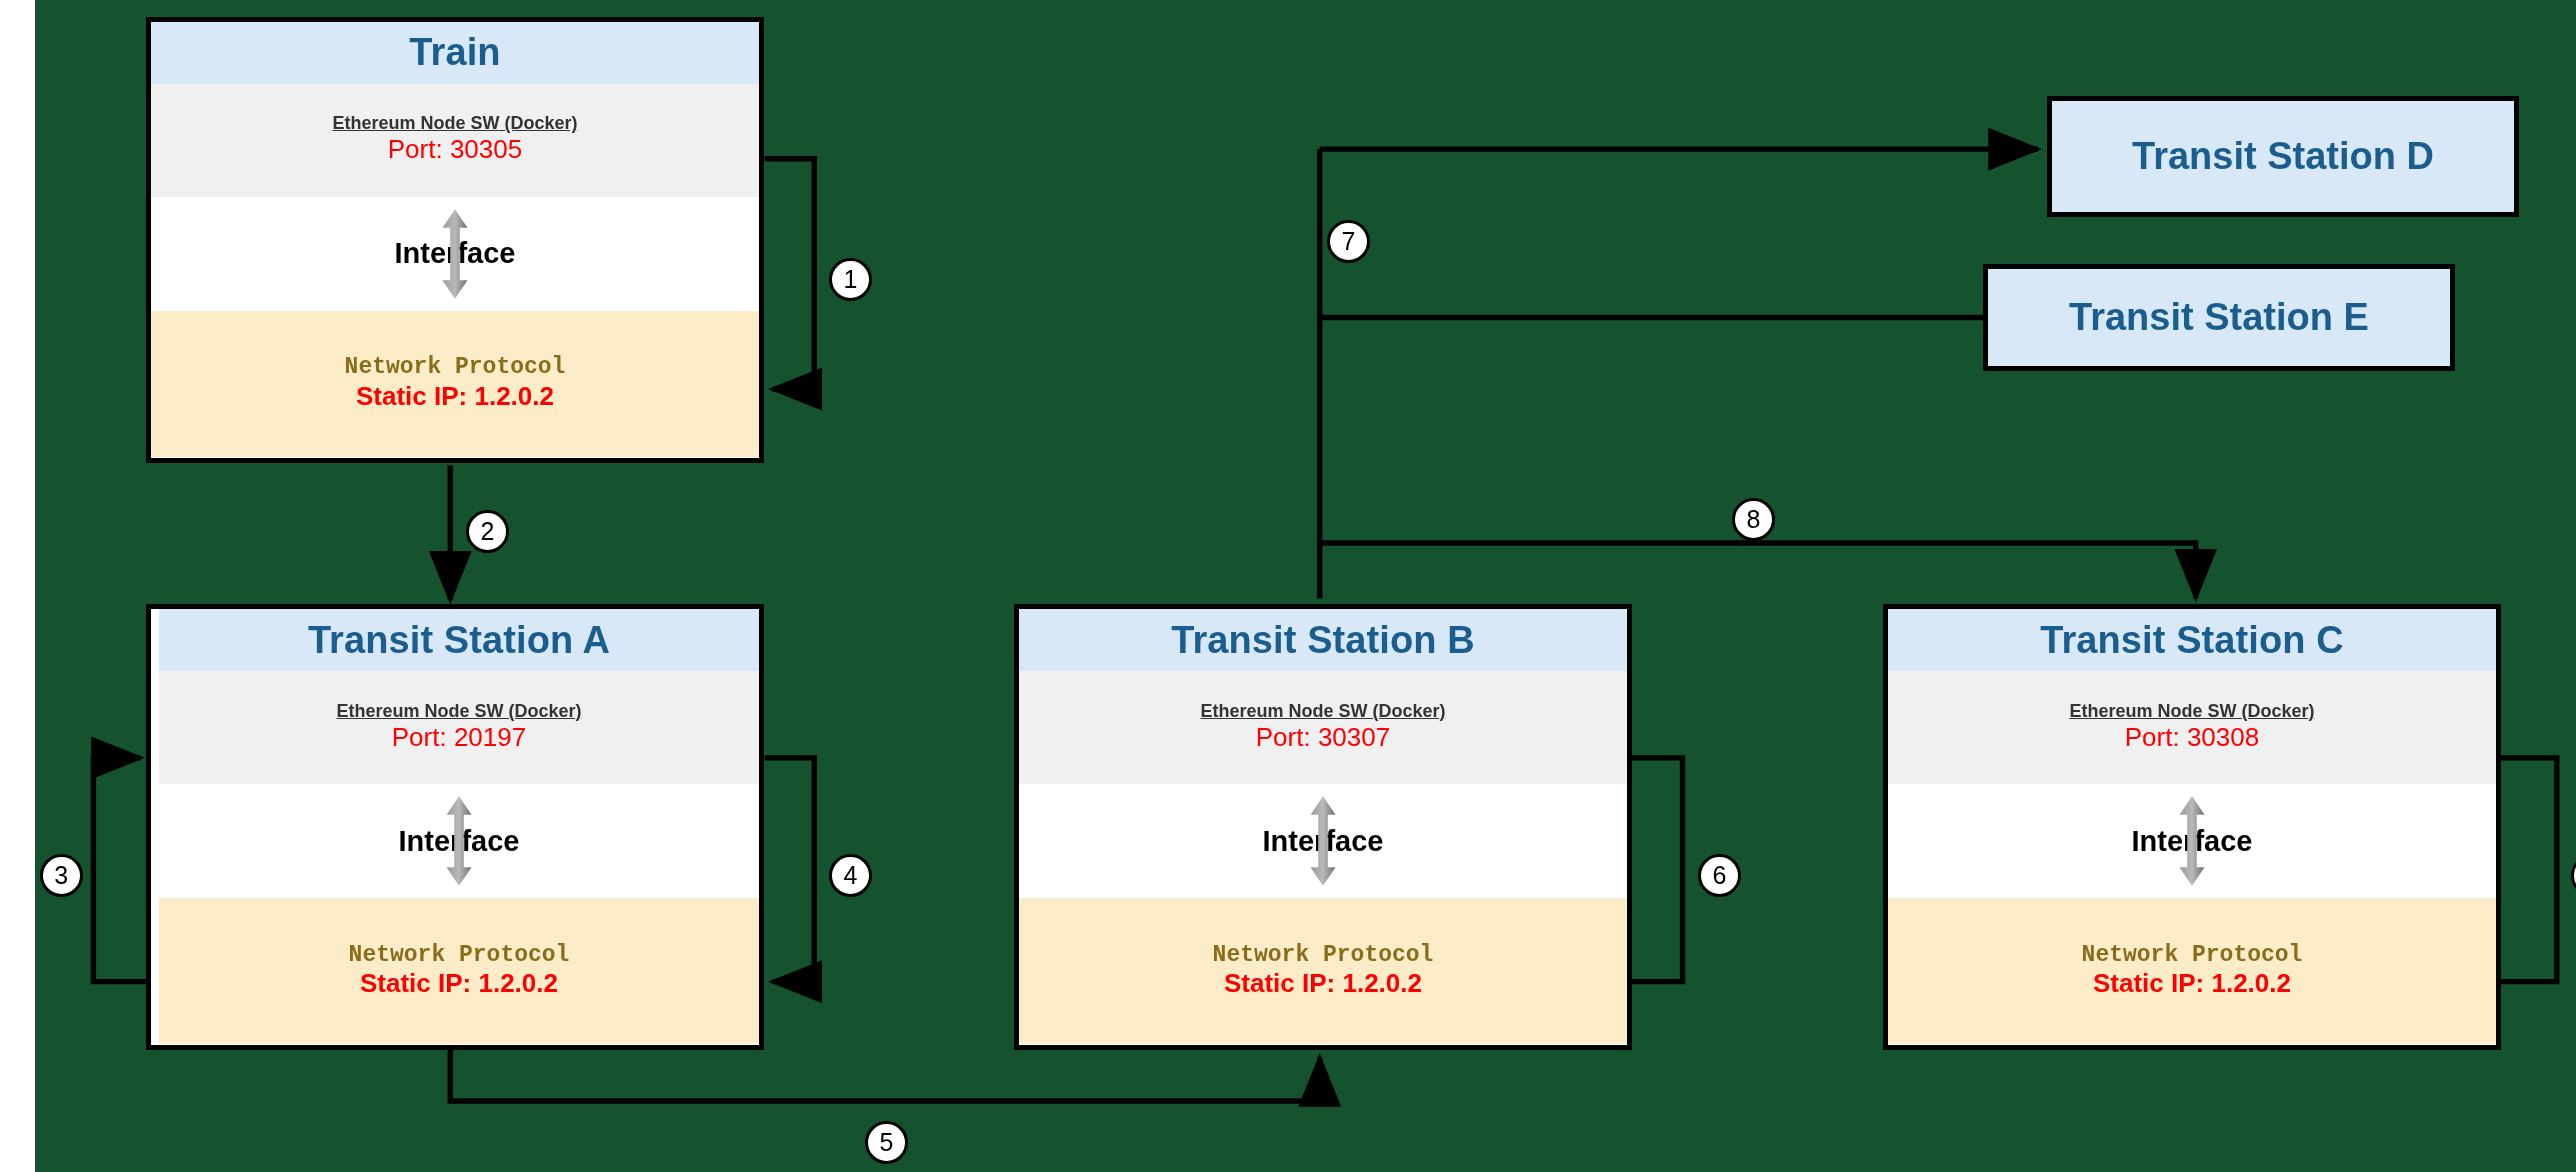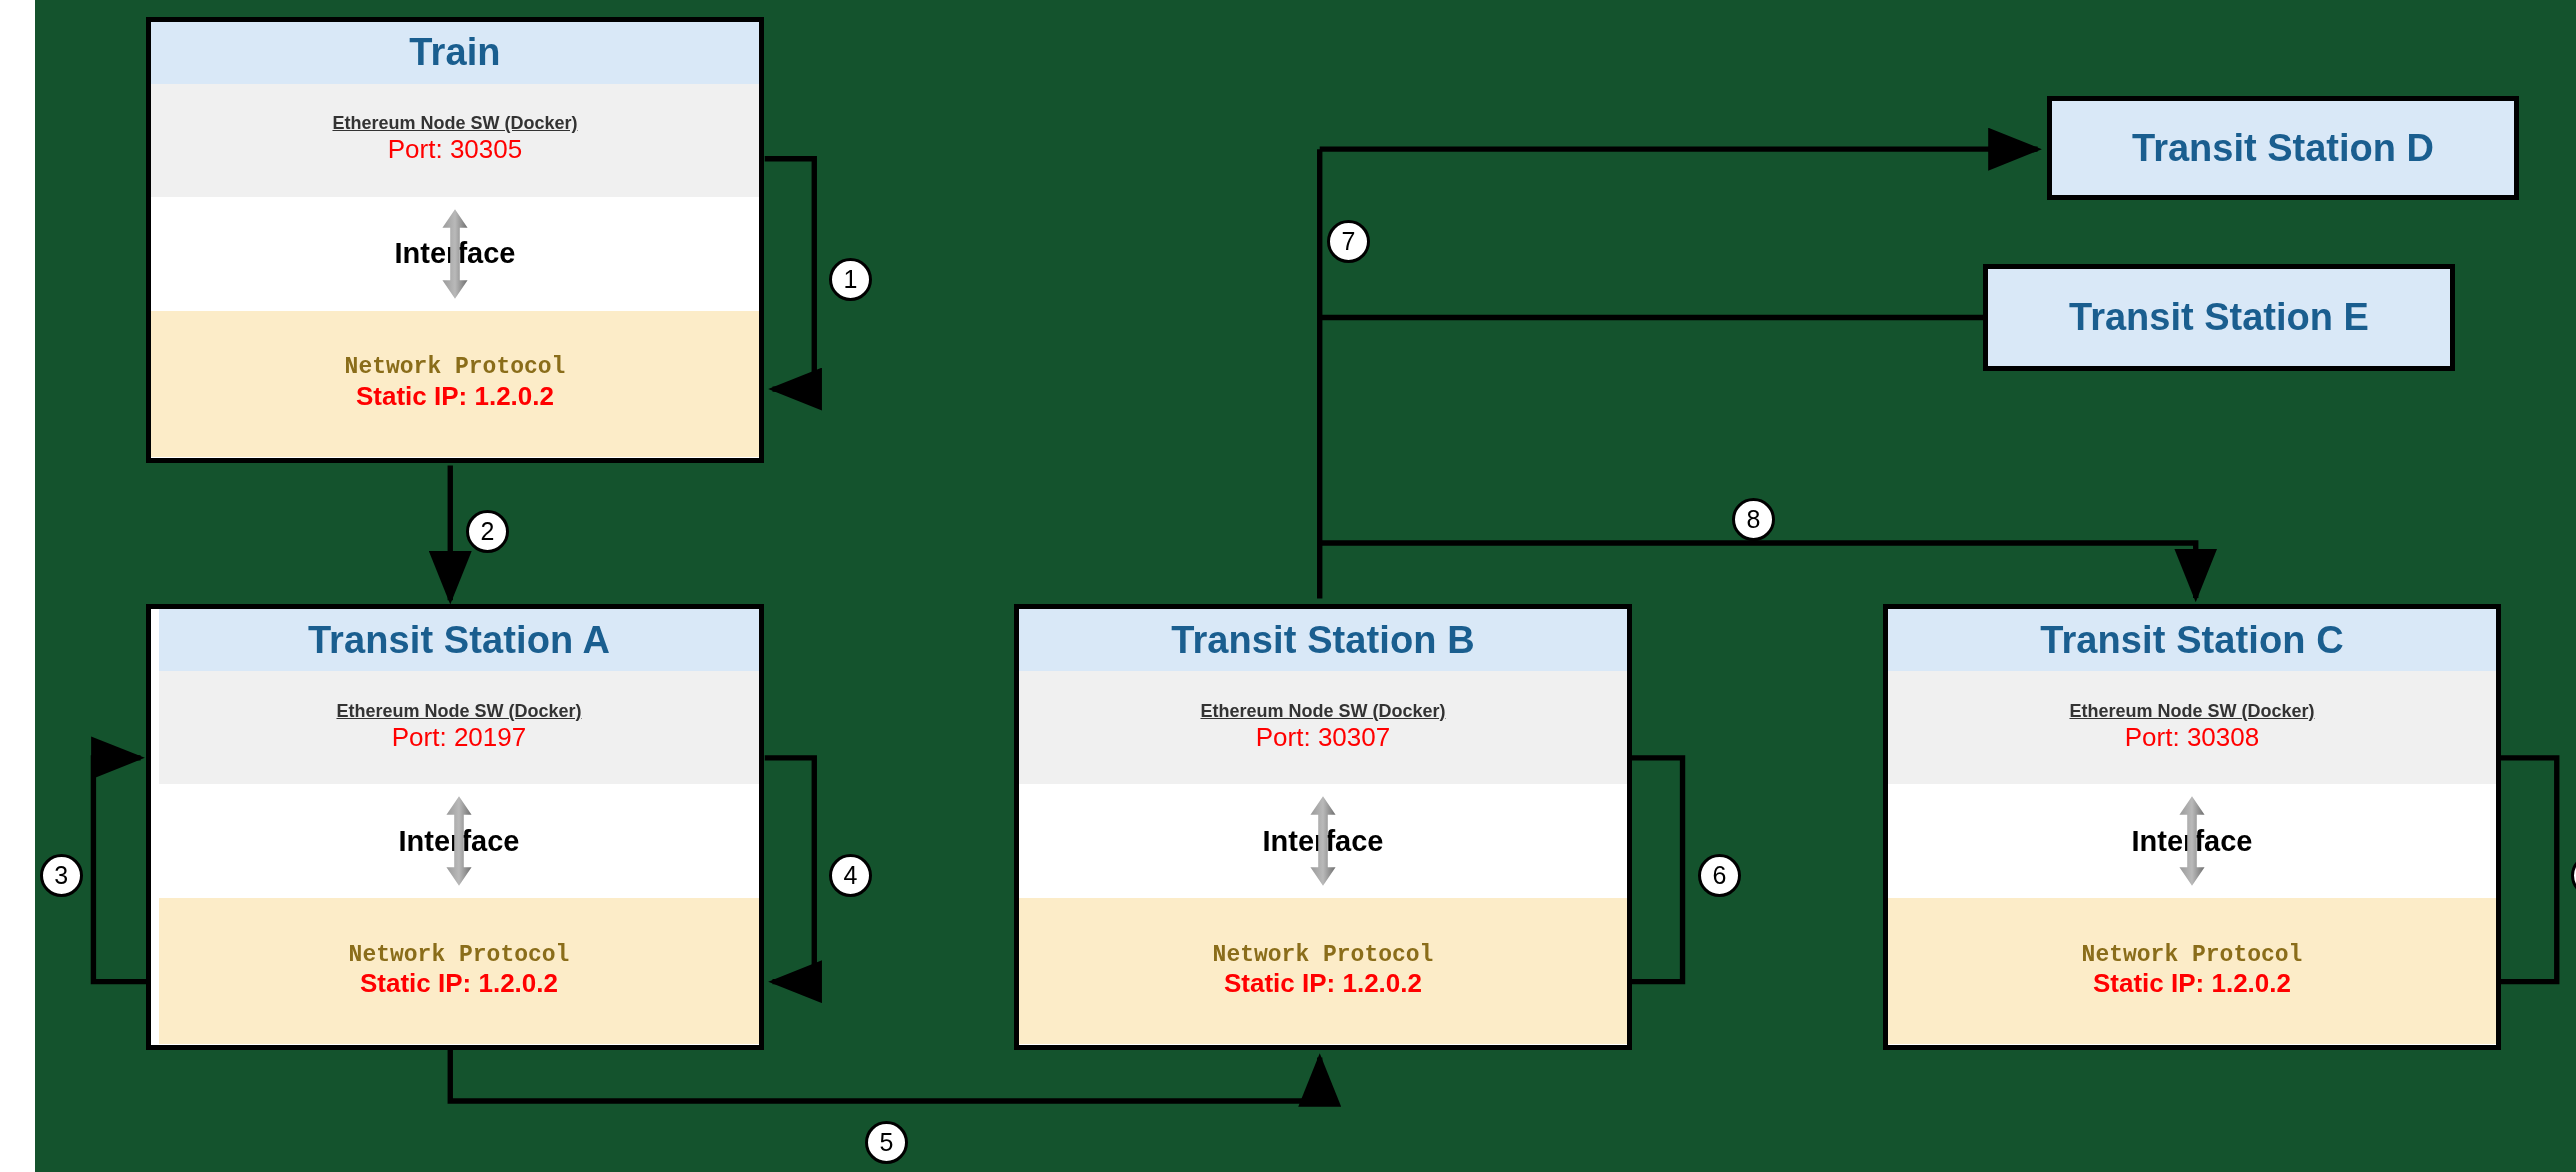--- a/index.html
+++ b/index.html
@@ -174,21 +174,21 @@
         <path d="M23,0 L44,31 L31,31 L31,119 L44,119 L23,150 L2,119 L15,119 L15,31 L2,31 Z" fill="url(#gq4)"></path>
       </svg>
       <span class="ilabel">Interface</span>
     </div>
     <div class="row net" style="height:146px;">
       <div class="t1">Network Protocol</div>
       <div class="t2">Static IP: 1.2.0.2</div>
     </div>
   </div>
 
-  <div class="simple" style="left:2012px;top:96px;width:472px;height:104px;">
+  <div class="simple" style="left:2012px;top:96px;width:472px;height:121px;">
     <span>Transit Station D</span>
   </div>
 
   <div class="simple" style="left:1948px;top:264px;width:472px;height:107px;">
     <span>Transit Station E</span>
   </div>
 
   <div class="step" style="left:794px;top:258px;">
     <span>1</span>
   </div>

